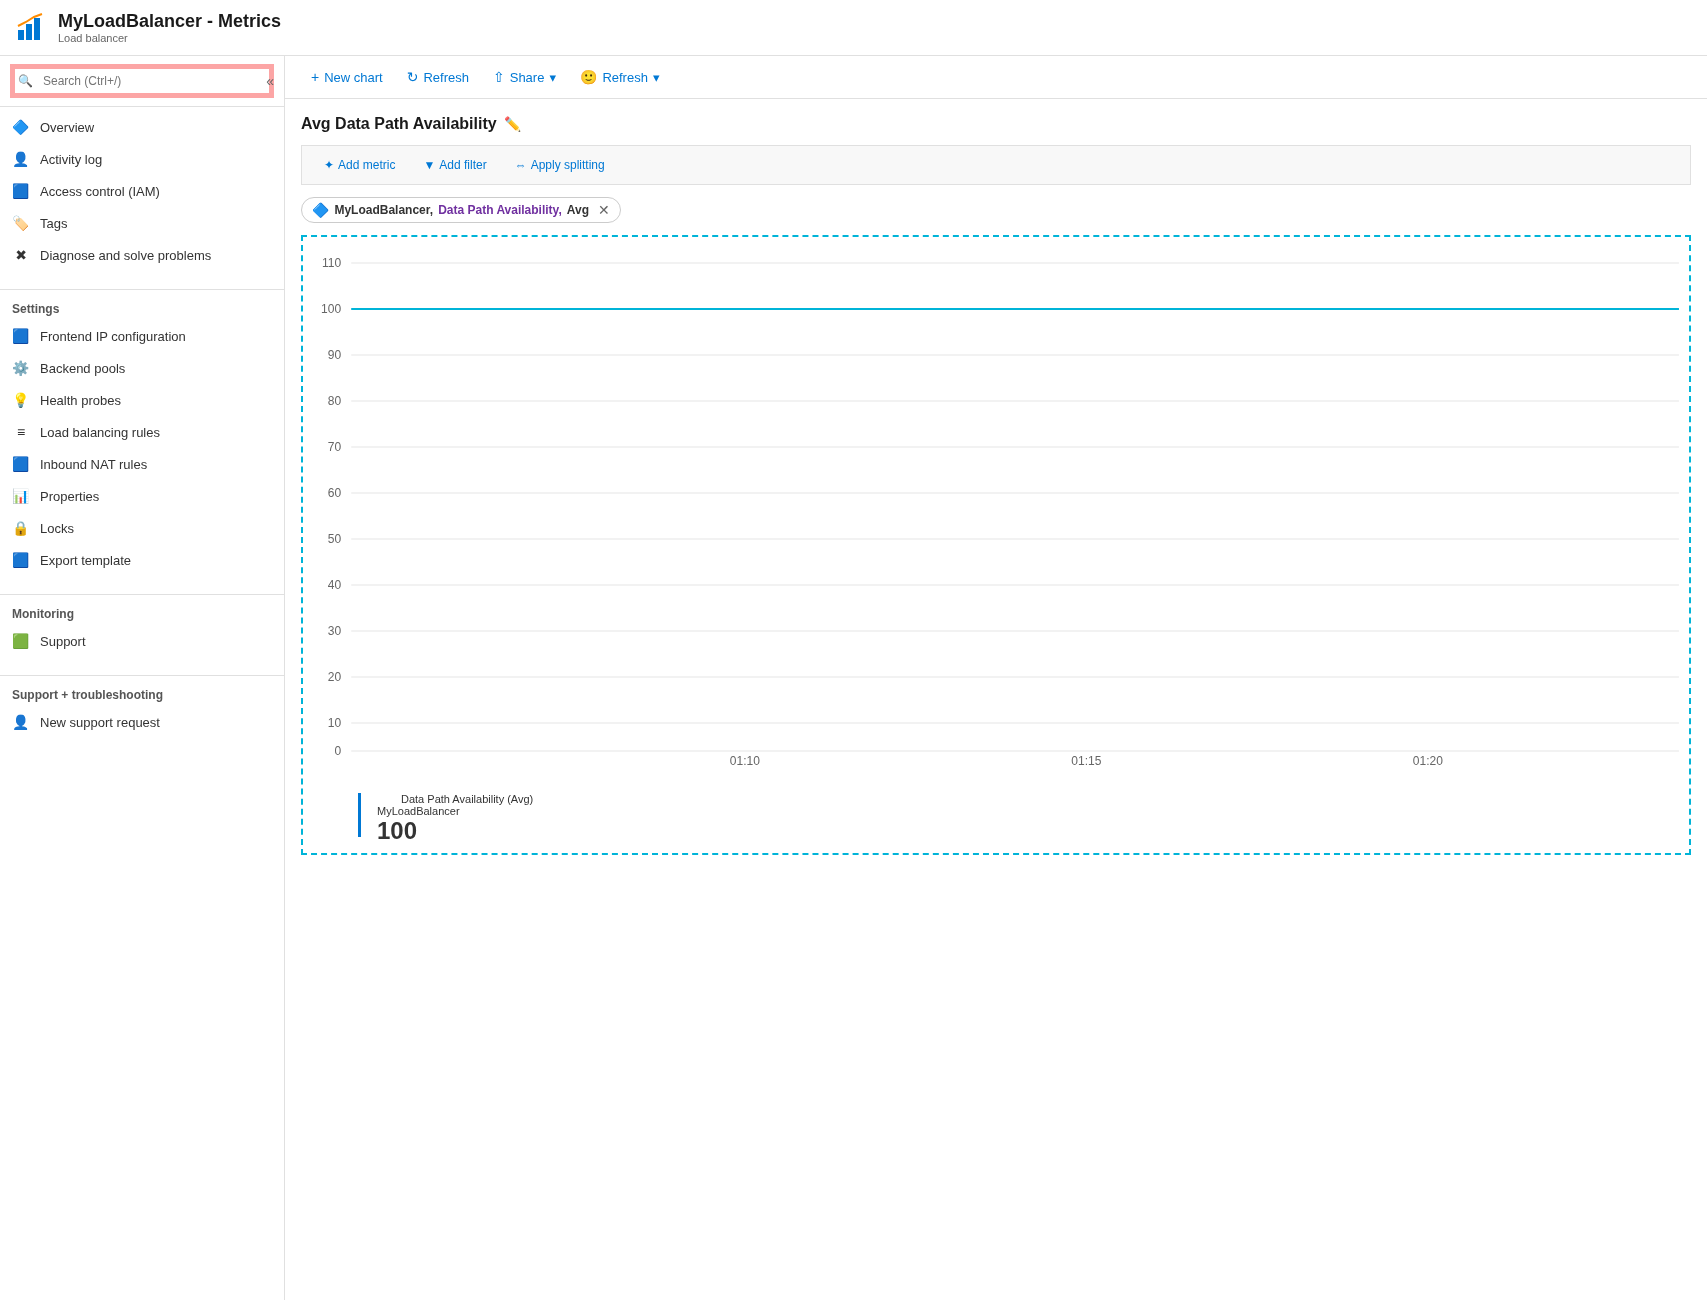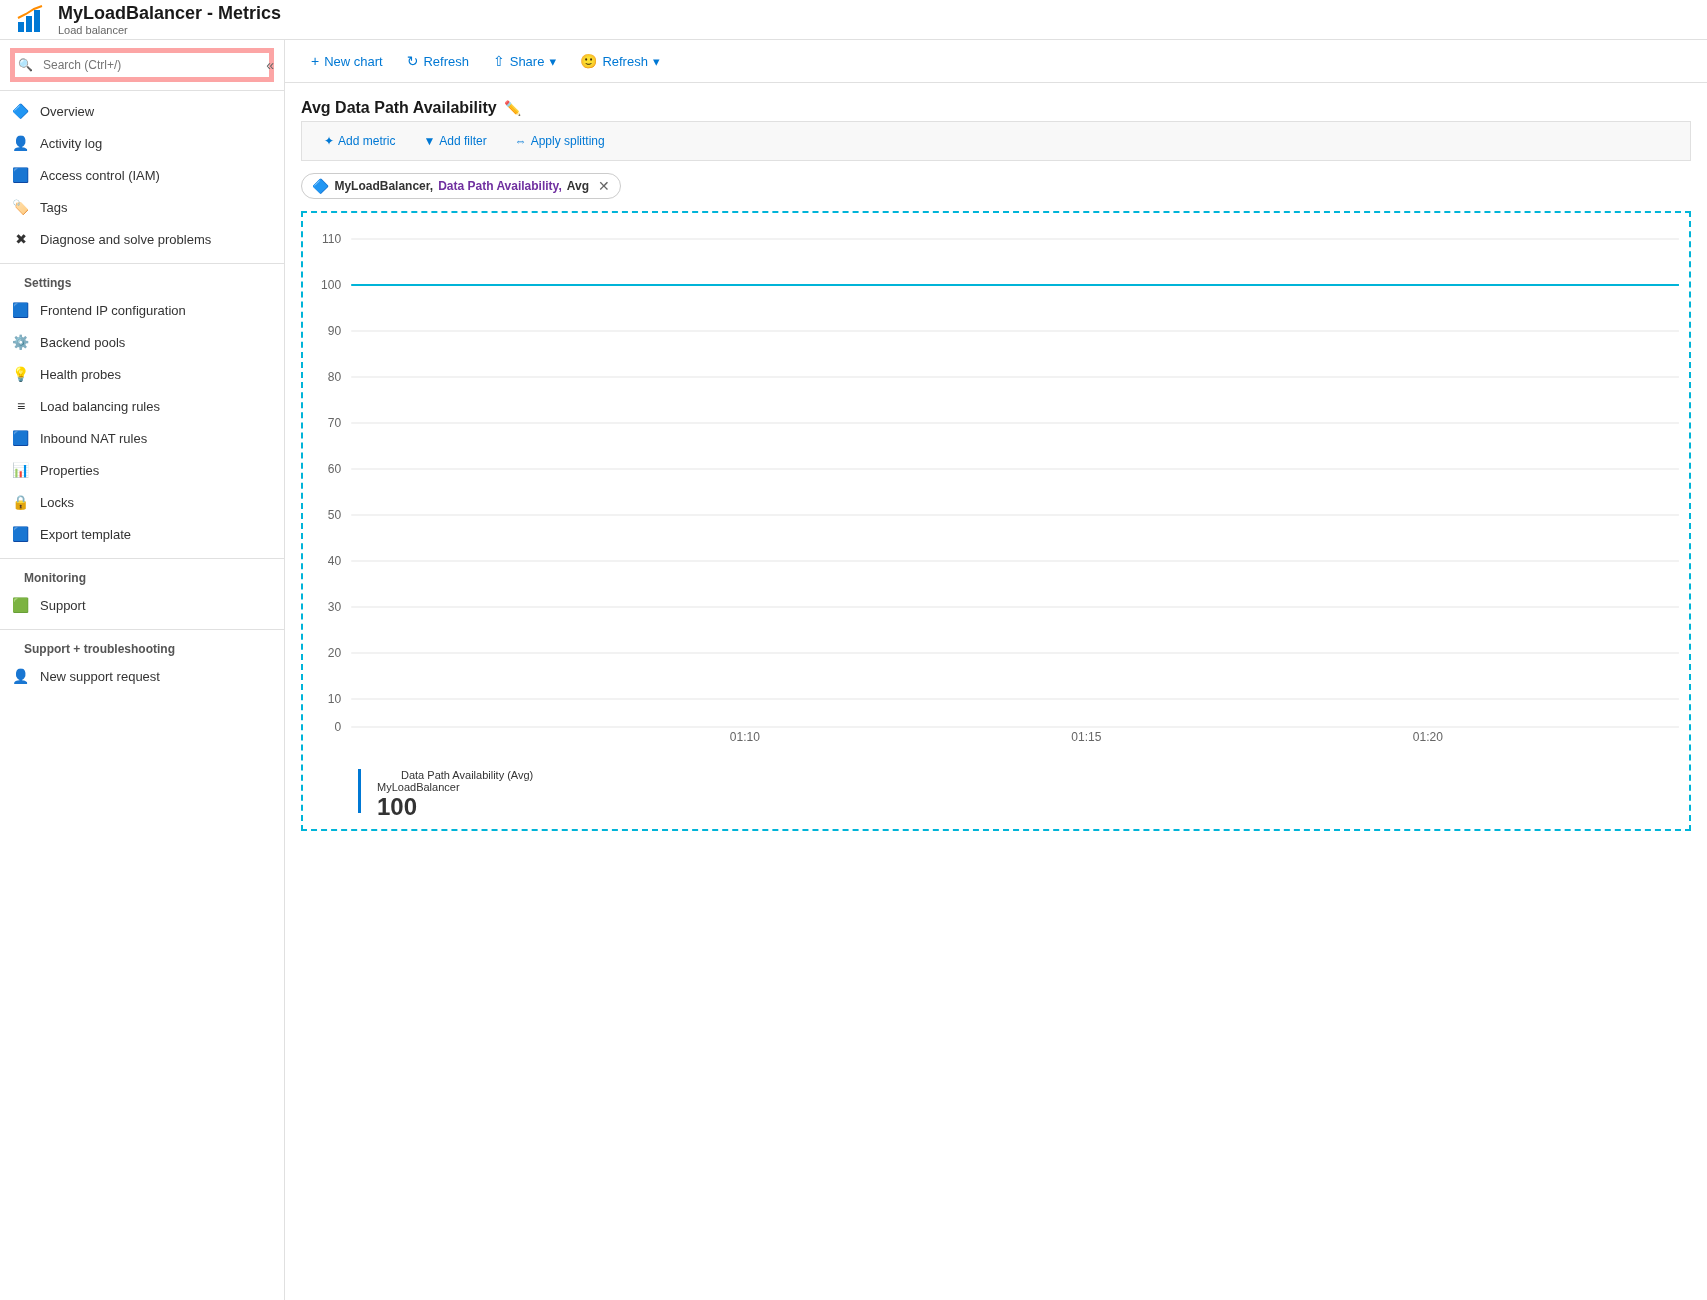--- a/index.html
+++ b/index.html
@@ -1,51 +1,51 @@
 <!DOCTYPE html>
 <html><head>
   <meta charset="utf-8">
   <style>
     * { box-sizing: border-box; margin: 0; padding: 0; }
     body { font-family: 'Segoe UI', Arial, sans-serif; font-size: 13px; color: #333; background: #fff; display: flex; flex-direction: column; height: 100vh; overflow: hidden; }
 
     
-    .header { display: flex; align-items: center; padding: 8px 16px; border-bottom: 1px solid #e0e0e0; background: #fff; height: 40px; }
+    .header { display: flex; align-items: center; padding: 8px 16px; border-bottom: 1px solid #e0e0e0; background: #fff; height: 56px; }
     .header-icon { width: 32px; height: 32px; margin-right: 10px; flex-shrink: 0; }
     .header-title-block { display: flex; flex-direction: column; }
     .header-title { font-size: 18px; font-weight: 600; color: #1a1a1a; }
     .header-subtitle { font-size: 11px; color: #666; }
 
     
     .main-layout { display: flex; flex: 1; overflow: hidden; }
 
     
     .sidebar { width: 285px; min-width: 285px; border-right: 1px solid #e0e0e0; display: flex; flex-direction: column; overflow-y: auto; background: #fff; }
     .sidebar-search { padding: 8px 10px; border-bottom: 1px solid #e0e0e0; position: relative; }
     .sidebar-search input { width: 100%; border: 5px solid #fca5a5; padding: 5px 8px 5px 28px; font-size: 12px; color: #666; background: #fff; }
     .sidebar-search .search-icon-inner { position: absolute; left: 18px; top: 50%; transform: translateY(-50%); color: #666; font-size: 12px; }
     .sidebar-collapse { position: absolute; right: 10px; top: 50%; transform: translateY(-50%); cursor: pointer; font-size: 14px; color: #666; }
 
     .sidebar-nav { flex: 1; padding: 4px 0; }
     .nav-item { display: flex; align-items: center; padding: 7px 12px; cursor: pointer; color: #333; font-size: 13px; }
     .nav-item.active-bordered { background: #dce9f8; border: 2px solid #c0392b; }
     .nav-icon { width: 18px; height: 18px; margin-right: 10px; flex-shrink: 0; display: flex; align-items: center; justify-content: center; font-size: 14px; }
-    .nav-section-label { padding: 12px 24px 4px; font-size: 12px; font-weight: 600; color: #555; border-top: 1px solid #e0e0e0; margin-top: 8px; }
+    .nav-section-label { padding: 12px 12px 4px; font-size: 12px; font-weight: 600; color: #555; border-top: 1px solid #e0e0e0; margin-top: 18px; }
 
     
     .content { flex: 1; display: flex; flex-direction: column; overflow: hidden; }
 
     
     .toolbar { display: flex; align-items: center; padding: 8px 16px; border-bottom: 1px solid #e0e0e0; gap: 4px; }
     .toolbar-btn { display: flex; align-items: center; gap: 5px; padding: 5px 10px; border: none; background: transparent; cursor: pointer; font-size: 13px; color: #0078d4; font-family: inherit; }
     .toolbar-btn .btn-icon { font-size: 14px; }
 
     
     .chart-area { flex: 1; padding: 16px; overflow: auto; }
-    .chart-title-row { display: flex; align-items: center; gap: 8px; margin-bottom: 4px; }
+    .chart-title-row { display: flex; align-items: center; gap: 8px; margin-bottom: 12px; }
     .chart-title { font-size: 16px; font-weight: 600; color: #1a1a1a; }
     .edit-icon { color: #0078d4; cursor: pointer; font-size: 14px; }
 
     
     .metric-controls { display: flex; align-items: center; gap: 8px; padding: 8px 12px; background: #f8f8f8; border: 1px solid #e0e0e0; margin-bottom: 12px; }
     .metric-btn { display: flex; align-items: center; gap: 4px; padding: 4px 10px; background: transparent; border: none; cursor: pointer; font-size: 12px; color: #0078d4; font-family: inherit; }
 
     
     .metric-tag { display: inline-flex; align-items: center; gap: 5px; padding: 4px 10px; border: 1px solid #ccc; border-radius: 16px; background: #fff; font-size: 12px; margin-bottom: 12px; }
     .metric-tag-icon { color: #57a300; font-size: 14px; }

